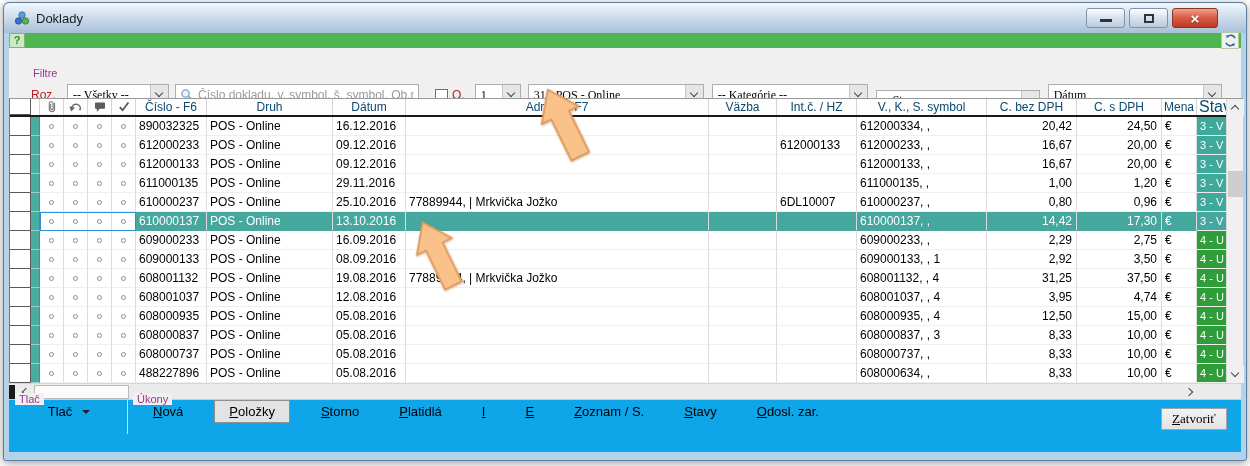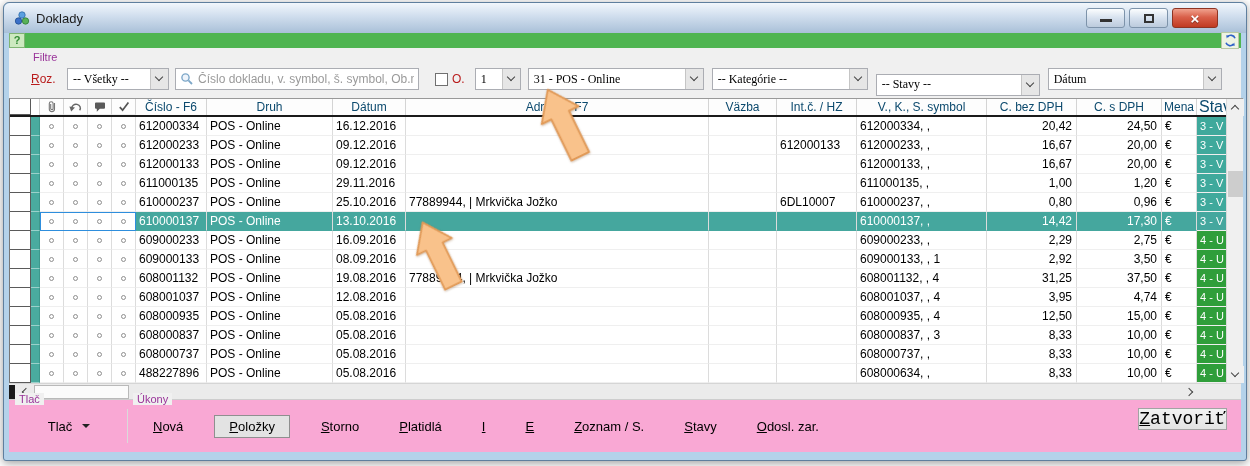--- a/index.html
+++ b/index.html
@@ -17,21 +17,21 @@
   .glyph-min { position:absolute; left:13px; bottom:5px; width:12px; height:3px; background:#333; }
   .glyph-max { position:absolute; left:14px; top:5px; width:10px; height:9px; border:2px solid #333; }
   .glyph-close { position:absolute; width:100%; text-align:center; top:0px; color:#fff; font-size:15px; font-weight:bold; line-height:19px; text-shadow:0 1px 1px rgba(0,0,0,.4); }
   
   .content { position:absolute; left:5px; right:5px; top:30px; bottom:8px; background:#f0f0f0; display:flex; flex-direction:column; }
   
   .greenbar { height:15px; background:var(--green-bar,#4fb551); position:relative; }
   .helpbtn { position:absolute; left:0; top:0; width:16px; height:15px; background:#cde9c0; border:1px solid #7fb573; color:#2f8a33; font-size:11px; font-weight:bold; text-align:center; line-height:13px; cursor:pointer; }
   .refreshbtn { position:absolute; right:2px; top:-1px; width:18px; height:17px; background:#eef3e3; border:1px solid #b9c8a4; display:flex; align-items:center; justify-content:center; cursor:pointer; }
   
-  .filterzone { height:50px; position:relative; padding-top:3px; }
+  .filterzone { height:50px; position:relative; padding-top:19px; }
   .grouplabel { color:var(--purple-label,#993399); font-size:11px; }
   .filterzone > .grouplabel { margin-left:24px; }
   .filterrow { display:flex; align-items:center; height:24px; margin-top:4px; }
   .lbl { font-size:12px; color:#b91c1c; }
   .fl::first-letter { text-decoration:underline; }
   .combo { height:22px; background:#fff; border:1px solid #abadb3; display:flex; align-items:center; cursor:pointer;font-family:Liberation Serif, serif; }
   .combo .ctext { flex:1; font-size:12px; padding-left:5px; color:#000; white-space:nowrap; overflow:hidden; }
   .combo .cbtn { width:18px; height:20px; background:#e6e6e6; border-left:1px solid #c5c5c5; position:relative; }
   .chev { position:absolute; width:6px; height:6px; border-left:1px solid #444; border-bottom:1px solid #444; }
   .cbtn .chev { left:5px; top:5px; transform:rotate(-45deg); }
@@ -73,30 +73,30 @@
   
   .hscroll { height:16px; position:relative; background:#ebebeb; border-top:1px solid #d5d5d5; }
   .splitter { position:absolute; left:0; top:1px; width:6px; height:14px; background:#1a1a1a; cursor:col-resize; }
   .hbtn { position:absolute; top:0; width:17px; height:16px; background:#ebebeb; cursor:pointer; }
   .hbtn.lt { left:7px; } .hbtn.rt { right:42px; }
   .hbtn .chev { top:5px; }
   .hbtn.lt .chev { left:7px; transform:rotate(45deg); }
   .hbtn.rt .chev { left:4px; transform:rotate(225deg); }
   .hthumb { position:absolute; left:25px; top:1px; width:95px; height:14px; background:#fbfbfb; border:1px solid #b9b9b9; cursor:pointer; }
   
-  .toolbar { flex:1; position:relative; border-top:1px solid #cdcdcd; display:flex; align-items:center; background:#f9a8d4; }
+  .toolbar { flex:1; position:relative; border-top:1px solid #cdcdcd; display:flex; align-items:flex-start; background:#0ea5e9; }
   .toolbar .grouplabel { position:absolute; top:-7px; background:#f0f0f0; padding:0 4px; }
   .lbl-tlac { left:6px; } .lbl-ukony { left:124px; }
   .tbtn { font-size:13px; color:#000; background:transparent; border:1px solid transparent; padding:3px 8px; cursor:pointer; font-family:inherit; white-space:nowrap; }
   .tbtn.bordered { background:#e3e3e3; border:1px solid #8f8f8f; padding:3px 14px; }
   .tlacbtn { margin-left:16px; width:88px; display:flex; align-items:center; justify-content:center; gap:10px; }
   .caret { width:0; height:0; border-left:4px solid transparent; border-right:4px solid transparent; border-top:4px solid #222; }
   .vdivider { width:1px; height:34px; background:#dadada; margin:0 8px 0 14px; }
   .actions { display:flex; align-items:center; gap:22px; margin-left:8px; }
-  .closebtn { position:absolute; right:14px; top:8px; width:89px; height:22px; font-size:18px; background:linear-gradient(#f2f2f2,#e3e3e3); border:1px solid #a3a3a3; cursor:pointer; font-family:Liberation Mono, monospace; }
+  .closebtn { position:absolute; right:14px; top:8px; width:66px; height:22px; font-size:13px; background:linear-gradient(#f2f2f2,#e3e3e3); border:1px solid #a3a3a3; cursor:pointer; font-family:Liberation Serif, serif; }
   
   .arrow { position:absolute; pointer-events:none; filter:drop-shadow(0 1px 1px rgba(120,70,20,.35)); }
   .arrow svg { display:block; }
   
   .hicon { display:block; margin:auto; }
 </style>
 </head>
 <body>
 
 <div class="window">
@@ -235,21 +235,21 @@
               <div class="icell">
                 <span class="dot"></span>
               </div>
               <div class="icell">
                 <span class="dot"></span>
               </div>
               <div class="icell">
                 <span class="dot"></span>
               </div>
             </div>
-            <div class="c cislo">612000334</div>
+            <div class="c cislo">890032325</div>
             <div class="c druh">POS - Online</div>
             <div class="c datum">16.12.2016</div>
             <div class="c adresa"></div>
             <div class="c vazba"></div>
             <div class="c intc"></div>
             <div class="c symbol">612000334, ,</div>
             <div class="c bez num">20,42</div>
             <div class="c s num">24,50</div>
             <div class="c mena">€</div>
             <div class="c stav">

